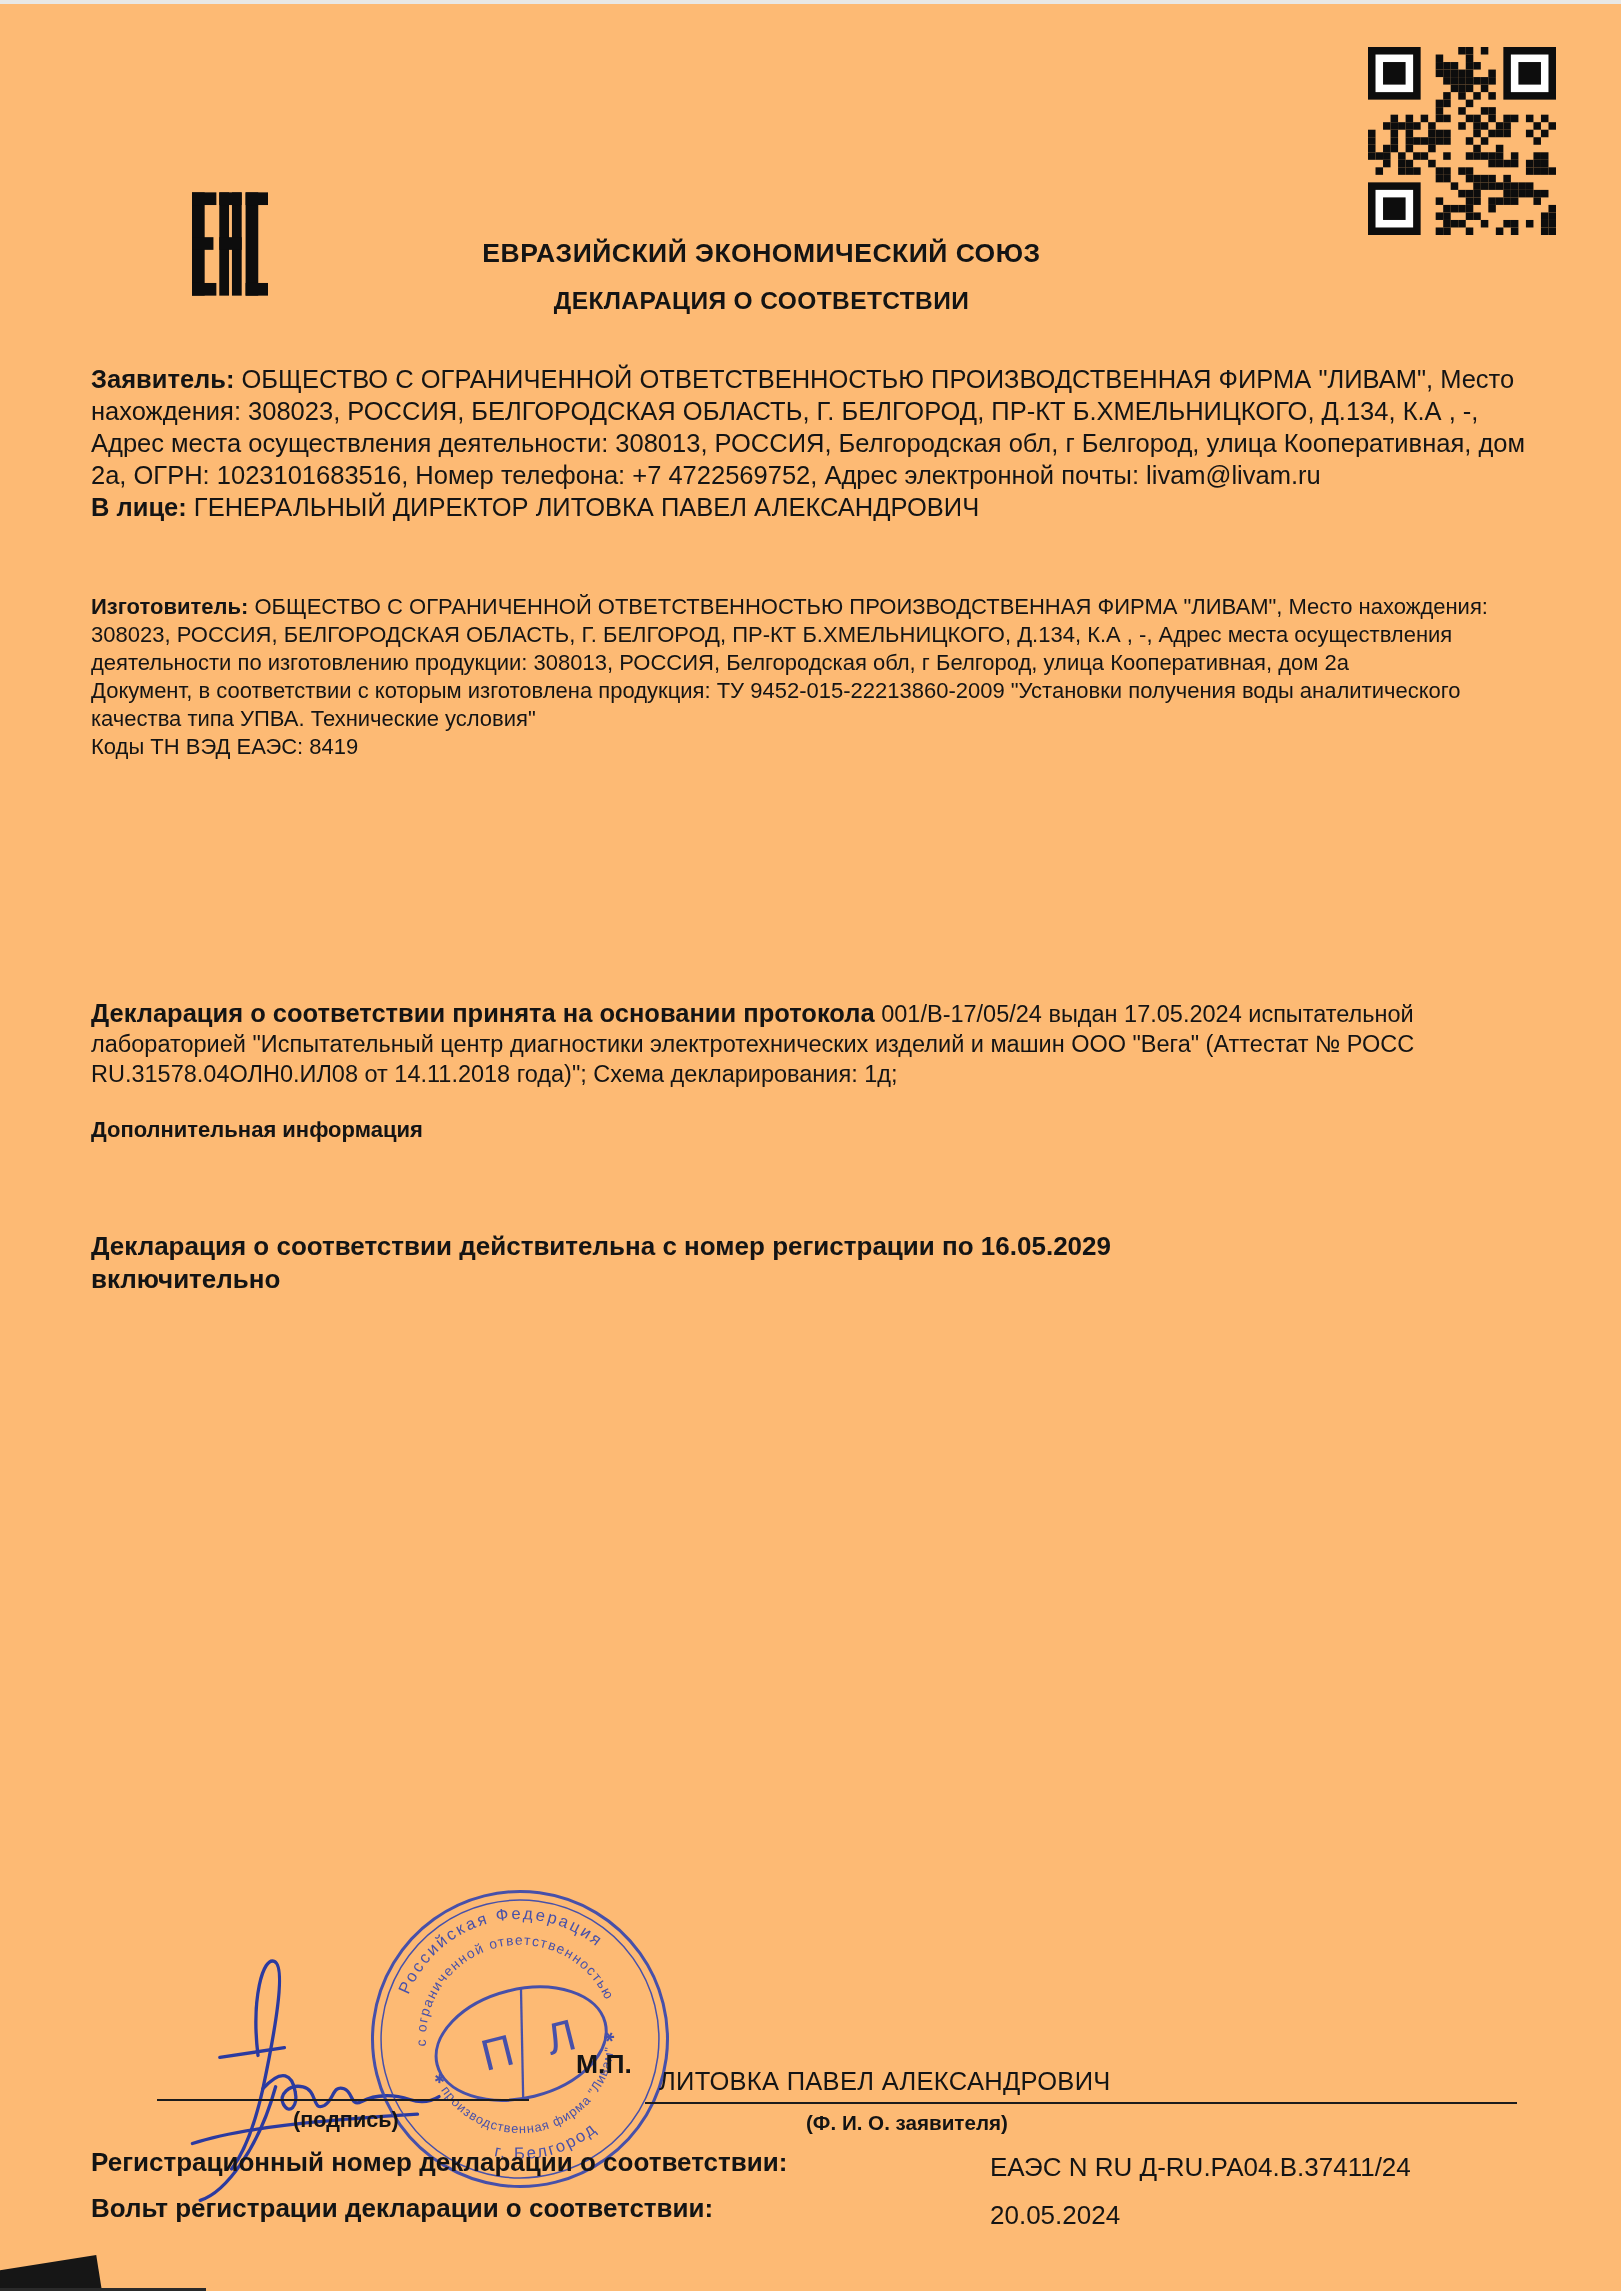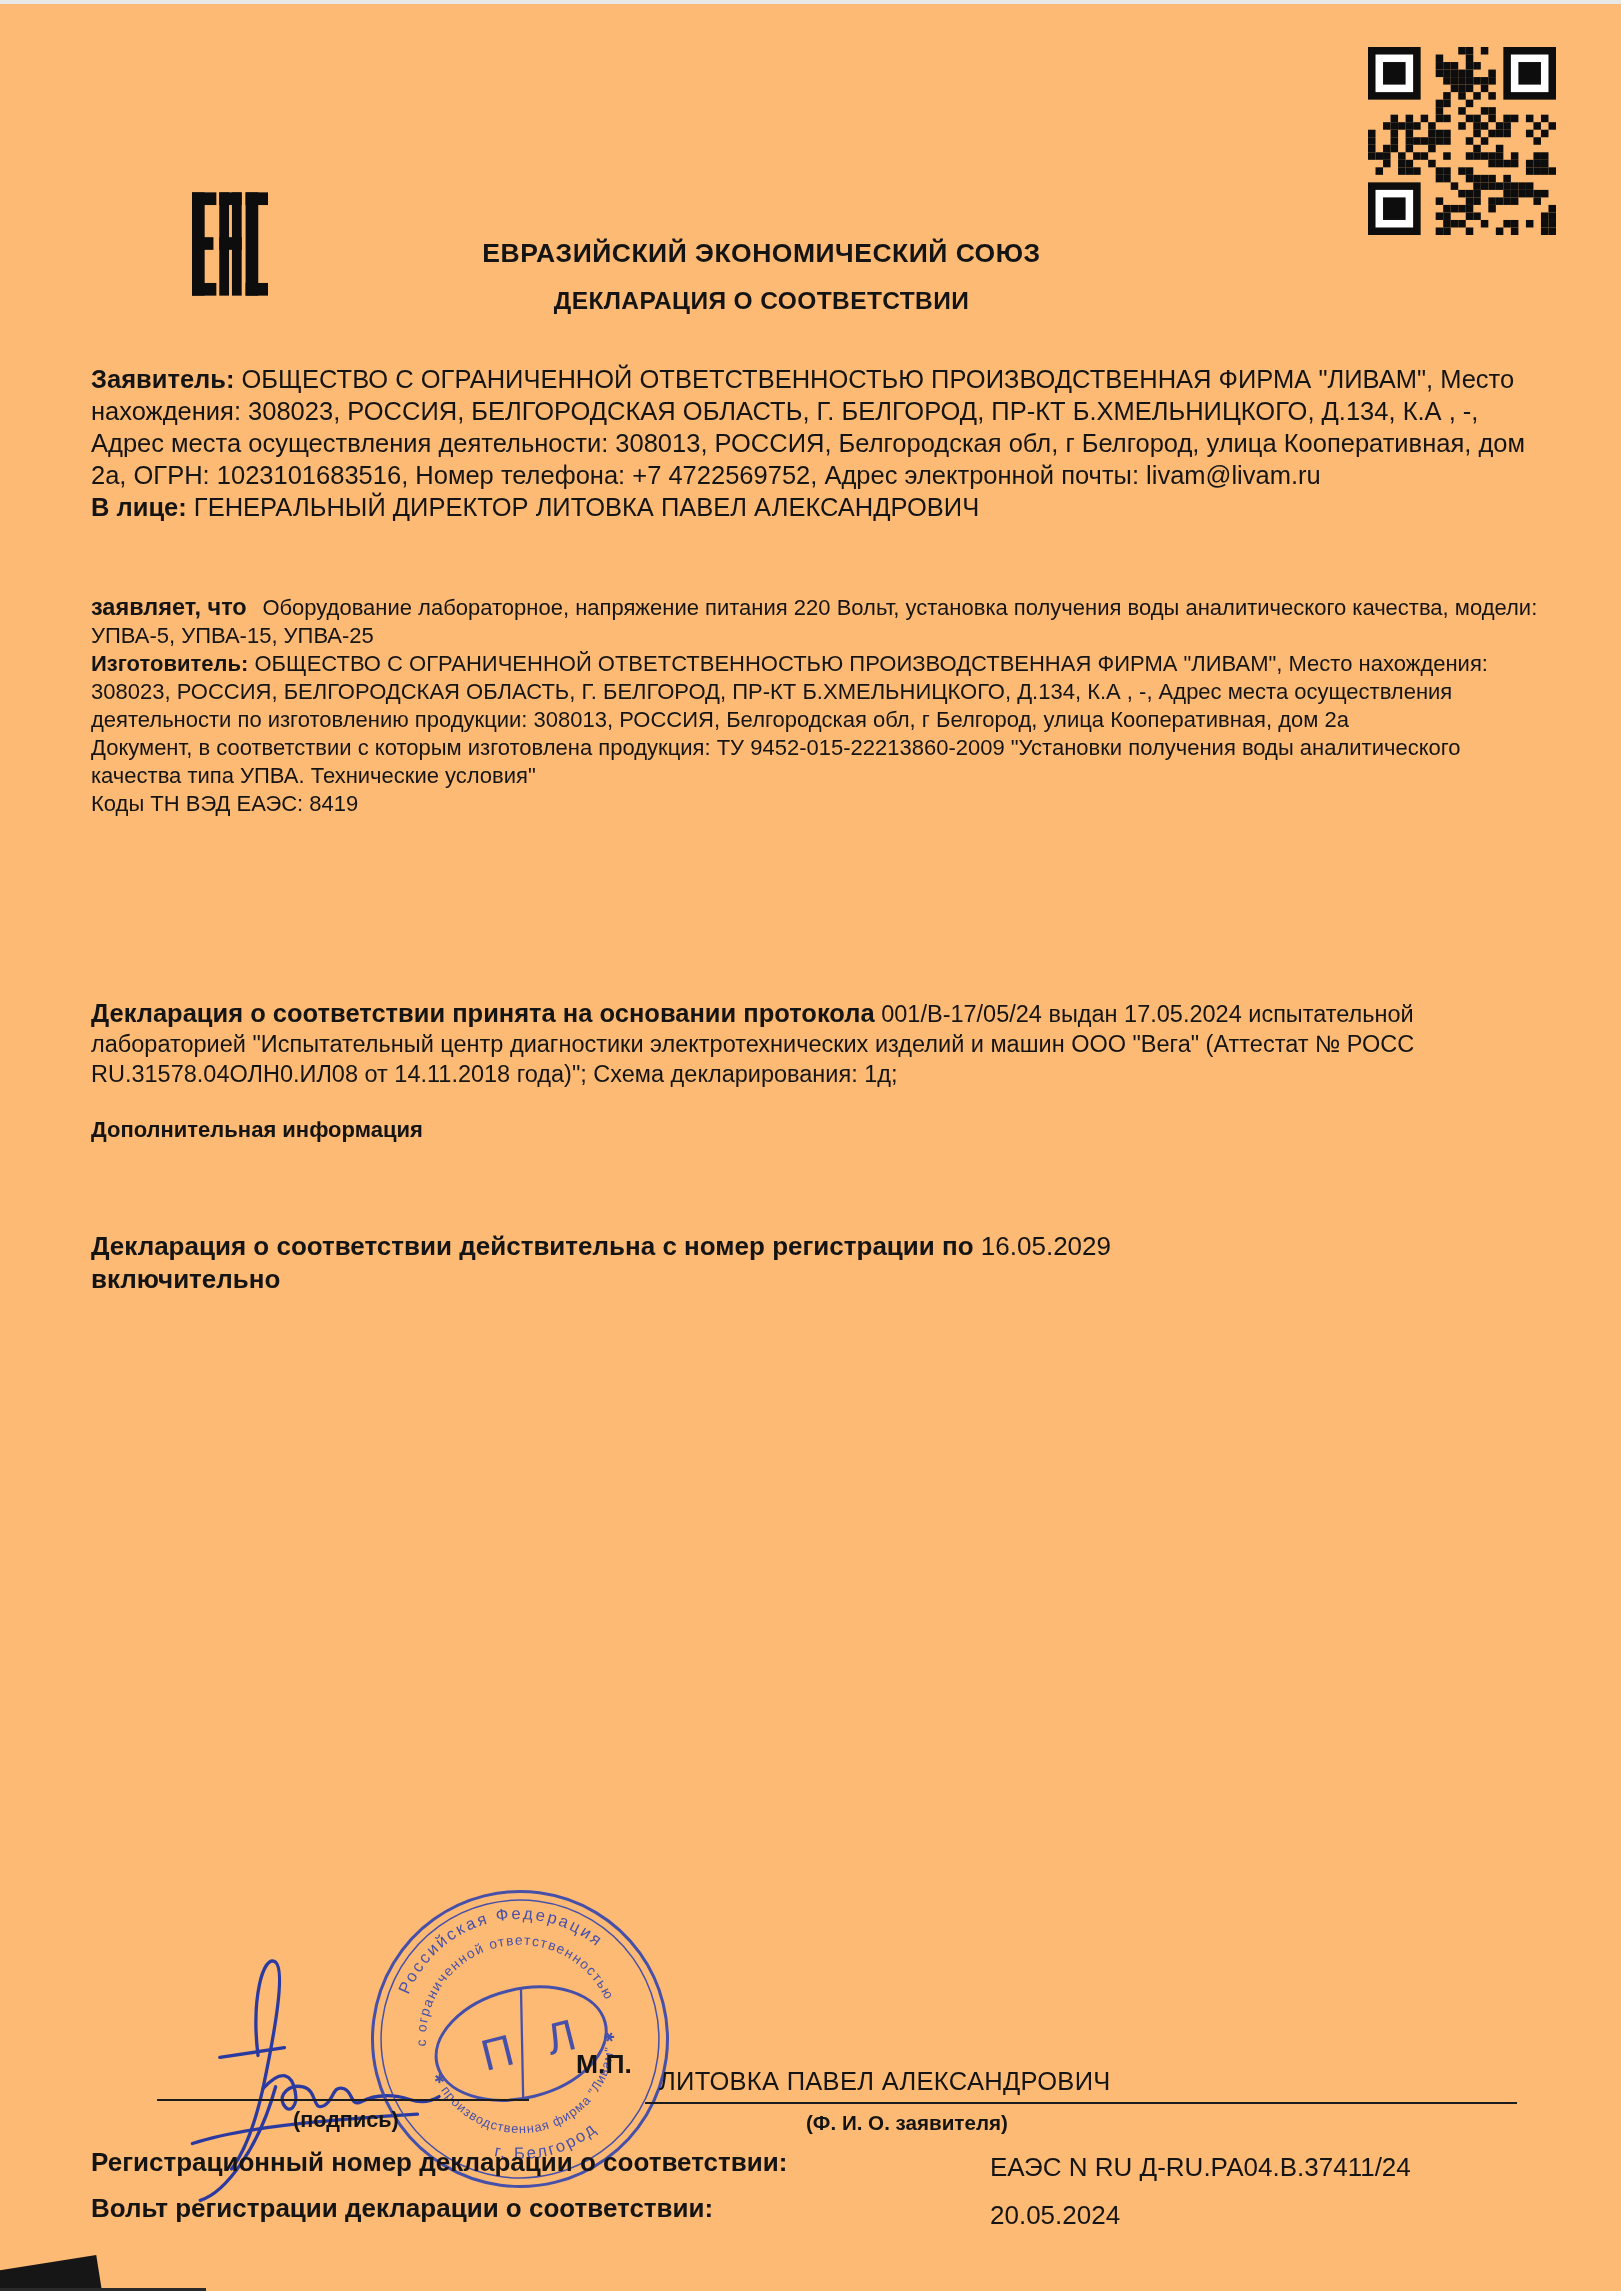--- a/index.html
+++ b/index.html
@@ -24,21 +24,21 @@
   .applicant{left:91px;top:359px;width:1453px;font-size:25.5px;line-height:32px;}
   .applicant p{margin:0;}
   .declblock{left:91px;top:589px;width:1458px;font-size:22px;line-height:28px;}
   .declblock p{margin:0;}
   .declares-label{font-size:23.5px;margin-right:15.7px;}
   .compliance{left:91px;top:875px;width:1458px;font-size:25.5px;line-height:32px;}
   .basis{left:91px;top:994px;width:1458px;font-size:23.5px;line-height:30px;}
   .basis .b{font-size:25.5px;}
   .addinfo{left:91px;top:1113px;font-size:22px;font-weight:bold;}
   .validity{left:91px;top:1226px;width:1458px;font-size:26px;line-height:33px;font-weight:bold;}
-  .validity .date{font-weight:normal;text-align:right;}
+  .validity .date{font-weight:bold;text-align:right;}
   
   .sig-svg{left:165px;top:1936px;width:323px;height:274px;}
   .stamp-svg{left:363px;top:1878px;width:314px;height:314px;transform:rotate(-14deg);opacity:.93;}
   .mp{left:576px;top:2045px;font-size:26.5px;font-weight:bold;}
   .sign-line{left:157px;top:2095px;width:372px;border-top:2px solid #1c1c1c;height:0;}
   .sign-caption{left:293px;top:2103px;font-size:21.6px;font-weight:bold;}
   .declarant-name{left:659px;top:2063px;font-size:25.5px;letter-spacing:0.3px;}
   .name-line{left:645px;top:2098px;width:872px;border-top:2px solid #1c1c1c;height:0;}
   .name-caption{left:806px;top:2107px;font-size:20.6px;font-weight:bold;}
   
@@ -283,21 +283,20 @@
     <div class="title1">ЕВРАЗИЙСКИЙ ЭКОНОМИЧЕСКИЙ СОЮЗ</div>
     <div class="title2">ДЕКЛАРАЦИЯ О СООТВЕТСТВИИ</div>
   </div>
 
   <div class="abs applicant">
     <p><span class="b">Заявитель:</span> <span>ОБЩЕСТВО С ОГРАНИЧЕННОЙ ОТВЕТСТВЕННОСТЬЮ ПРОИЗВОДСТВЕННАЯ ФИРМА "ЛИВАМ", Место нахождения: 308023, РОССИЯ, БЕЛГОРОДСКАЯ ОБЛАСТЬ, Г. БЕЛГОРОД, ПР-КТ Б.ХМЕЛЬНИЦКОГО, Д.134, К.А , -, Адрес места осуществления деятельности: 308013, РОССИЯ, Белгородская обл, г Белгород, улица Кооперативная, дом 2а, ОГРН: 1023101683516, Номер телефона: +7 4722569752, Адрес электронной почты: livam@livam.ru</span></p>
     <p><span class="b">В лице:</span> <span>ГЕНЕРАЛЬНЫЙ ДИРЕКТОР ЛИТОВКА ПАВЕЛ АЛЕКСАНДРОВИЧ</span></p>
   </div>
 
   <div class="abs declblock">
-    <p><span class="b declares-label">заявляет, что</span><span>Оборудование лабораторное, напряжение питания 220 Вольт, установка получения воды аналитического качества, модели: УПВА-5, УПВА-15, УПВА-25</span></p>
     <p><span class="b">Изготовитель:</span> <span>ОБЩЕСТВО С ОГРАНИЧЕННОЙ ОТВЕТСТВЕННОСТЬЮ ПРОИЗВОДСТВЕННАЯ ФИРМА "ЛИВАМ", Место нахождения: 308023, РОССИЯ, БЕЛГОРОДСКАЯ ОБЛАСТЬ, Г. БЕЛГОРОД, ПР-КТ Б.ХМЕЛЬНИЦКОГО, Д.134, К.А , -, Адрес места осуществления деятельности по изготовлению продукции: 308013, РОССИЯ, Белгородская обл, г Белгород, улица Кооперативная, дом 2а</span></p>
     <p>Документ, в соответствии с которым изготовлена продукция: ТУ 9452-015-22213860-2009 "Установки получения воды аналитического качества типа УПВА. Технические условия"</p>
     <p>Коды ТН ВЭД ЕАЭС: 8419</p>
   </div>
 
 
   <div class="abs basis">
     <span class="b">Декларация о соответствии принята на основании протокола</span> <span>001/В-17/05/24 выдан 17.05.2024 испытательной лабораторией "Испытательный центр диагностики электротехнических изделий и машин ООО "Вега" (Аттестат № РОСС RU.31578.04ОЛН0.ИЛ08 от 14.11.2018 года)"; Схема декларирования: 1д;</span>
   </div>
 

